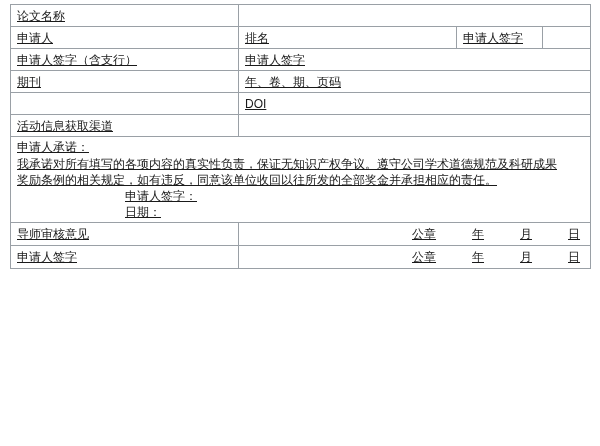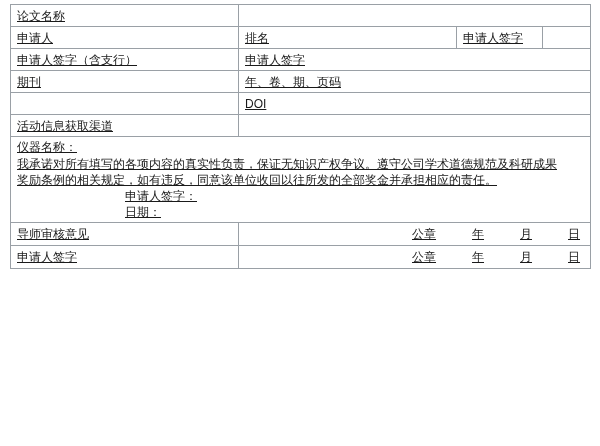--- a/index.html
+++ b/index.html
@@ -114,21 +114,21 @@
       <tr>
         <td class="blank"></td>
         <td class="lbl" colspan="3">DOI</td>
       </tr>
       <tr>
         <td class="lbl">活动信息获取渠道</td>
         <td class="blank" colspan="3"></td>
       </tr>
       <tr>
         <td class="para" colspan="4">
-          <p class="first">仪器名称：</p>
+          <p class="first">申请人承诺：</p>
           <p>我承诺对所有填写的各项内容的真实性负责，保证无知识产权争议。遵守公司学术道德规范及科研成果</p>
           <p>奖励条例的相关规定，如有违反，同意该单位收回以往所发的全部奖金并承担相应的责任。</p>
           <p class="sign-line">申请人签字：</p>
           <p class="sign-line">日期：</p>
         </td>
       </tr>
       <tr>
         <td class="opinion-label">导师审核意见</td>
         <td class="stamp-row" colspan="3">
           <div class="stamp-inner">

